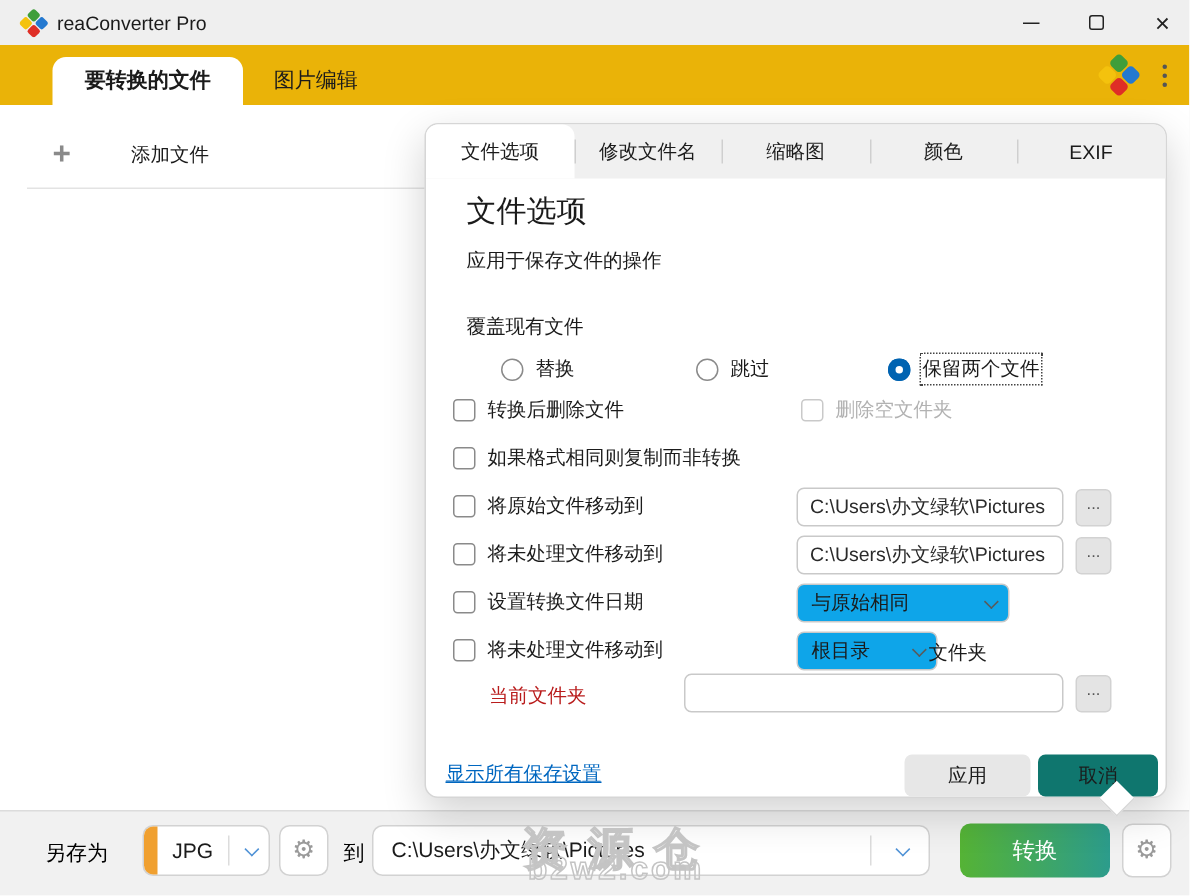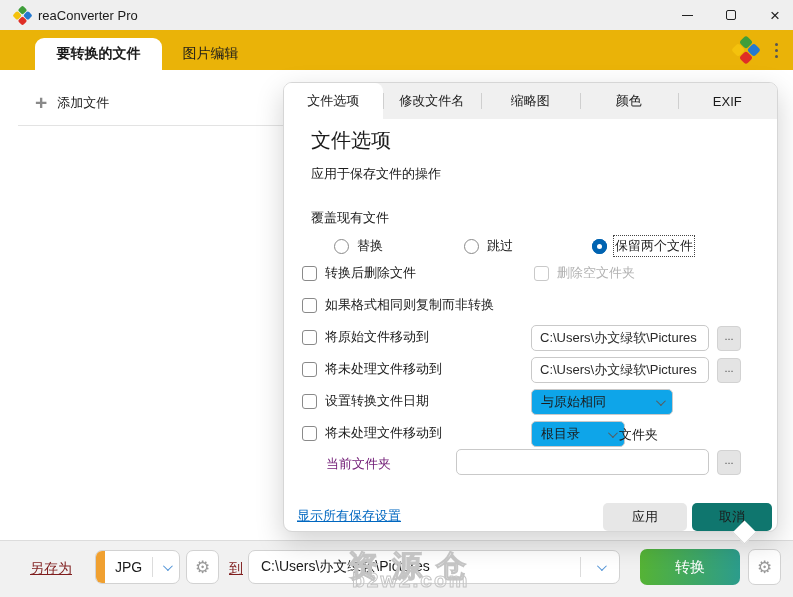--- a/index.html
+++ b/index.html
@@ -21,21 +21,21 @@
   .main-tab { top:8px; height:32px; display:flex; align-items:center; justify-content:center; font-size:14px; border-radius:9px 9px 0 0; }
   .main-tab.active { background:#fff; font-weight:700; }
   #content-bg { left:0; top:70px; width:793px; height:470px; background:#fff; }
 
   .pinwheel { display:block; }
   .kebab { display:flex; flex-direction:column; gap:3px; align-items:center; justify-content:center; width:20px; height:26px; }
   .kebab i { width:3px; height:3px; border-radius:50%; background:#555; }
 
   
   .plus-glyph { font-size:21px; font-weight:700; color:#8a8a8a; line-height:1; }
-  .add-files-label { font-size:13px; color:#1b1b1b; }
+  .add-files-label { font-size:13px; color:#1b1b1b;margin-left:30px; }
   .left-divider { left:18px; top:125px; width:265px; height:0; border-top:1px solid #e3e3e3; }
 
   
   #dialog { left:283px; top:82px; width:495px; height:450px; background:#fff; border:1px solid #d6d6d6; border-radius:9px; box-shadow:0 10px 28px rgba(0,0,0,.18); z-index:5; }
   #dialog-tail { left:736px; top:524px; width:17px; height:17px; background:#fff; border-right:1px solid #d6d6d6; border-bottom:1px solid #d6d6d6; transform:rotate(45deg); z-index:6; }
   .dlg-strip { left:0; top:0; width:493px; height:36px; background:#f0f0f0; border-radius:8px 8px 0 0; display:flex; }
   .dlg-tab { width:98.5px; height:36px; display:flex; align-items:center; justify-content:center; font-size:13px; position:relative; }
   .dlg-tab.active { background:#fff; border-radius:8px 8px 0 0; font-weight:400; }
   .dlg-tab + .dlg-tab:not(.active)::before { content:""; position:absolute; left:0; top:10px; height:16px; border-left:1px solid #cfcfcf; }
 
@@ -59,21 +59,21 @@
   .chev { width:7px; height:7px; border-right:1.5px solid #5a5a5a; border-bottom:1.5px solid #5a5a5a; transform:rotate(45deg) translateY(-2px); flex:0 0 auto; }
   .chev.blue { border-color:#4f92d6; }
 
   .link { font-size:13px; color:#0067c0; text-decoration:underline; }
   .dlg-btn { height:28px; border-radius:5px; display:flex; align-items:center; justify-content:center; font-size:13px; color:#1b1b1b; }
   .apply { background:#e7e7e7; }
   .cancel { background:#0f766e; }
 
   
   #bottombar { left:0; top:540px; width:793px; height:57px; background:#f1f1f1; border-top:1px solid #dcdcdc; z-index:1; }
-  .bar-label { font-size:14px; color:#7f1d1d;text-decoration:underline; }
+  .bar-label { font-size:14px; color:#000000; }
   .combo { background:#fff; border:1px solid #d2d2d2; border-radius:7px; display:flex; align-items:center; }
   .fmt-bar { width:9px; align-self:stretch; background:#f0a030; border-radius:6px 0 0 6px; }
   .combo .vdiv { width:0; align-self:stretch; margin:6px 0; border-left:1px solid #dcdcdc; }
   .gear-btn { background:#fff; border:1px solid #d2d2d2; border-radius:7px; display:flex; align-items:center; justify-content:center; color:#9a9a9a; font-size:17px; }
   .convert-btn { background:linear-gradient(90deg,#55b335,#2c9c8c); border-radius:7px; display:flex; align-items:center; justify-content:center; color:#fff; font-size:15px; }
 
   .wm { pointer-events:none; color:rgba(255,255,255,0.05); -webkit-text-stroke:1px #c4c4c4; z-index:8; letter-spacing:14px; }
   .wm-cn { font-size:30px; font-weight:700; }
   .wm-url { font-size:21px; font-weight:700; letter-spacing:2px; }
 </style>
@@ -211,21 +211,21 @@
     <div class="abs ctl-row" style="left:18px;top:339px">
       <span class="cb"></span>
       <span>将未处理文件移动到</span>
     </div>
     <div class="abs sel" style="left:247px;top:338px;width:94px">
       <span>根目录</span>
       <span class="chev"></span>
     </div>
     <div class="abs" style="left:335px;top:343px;font-size:13px">文件夹</div>
 
-    <div class="abs" style="left:42px;top:372px;font-size:13px;color:#701a75">当前文件夹</div>
+    <div class="abs" style="left:42px;top:372px;font-size:13px;color:#b91c1c">当前文件夹</div>
     <input class="abs txt" style="left: 172px; top: 366px; width: 253px;" value="">
     <div class="abs more-btn" style="left:433px;top:367px">...</div>
 
     <a class="abs link" style="left:13px;top:424px" href="#">显示所有保存设置</a>
     <div class="abs dlg-btn apply" style="left:319px;top:420px;width:84px">应用</div>
     <div class="abs dlg-btn cancel" style="left:408px;top:420px;width:80px">取消</div>
   </div>
 
   <div class="abs" id="bottombar">
     <div class="abs bar-label" style="left:30px;top:19px">另存为</div>

